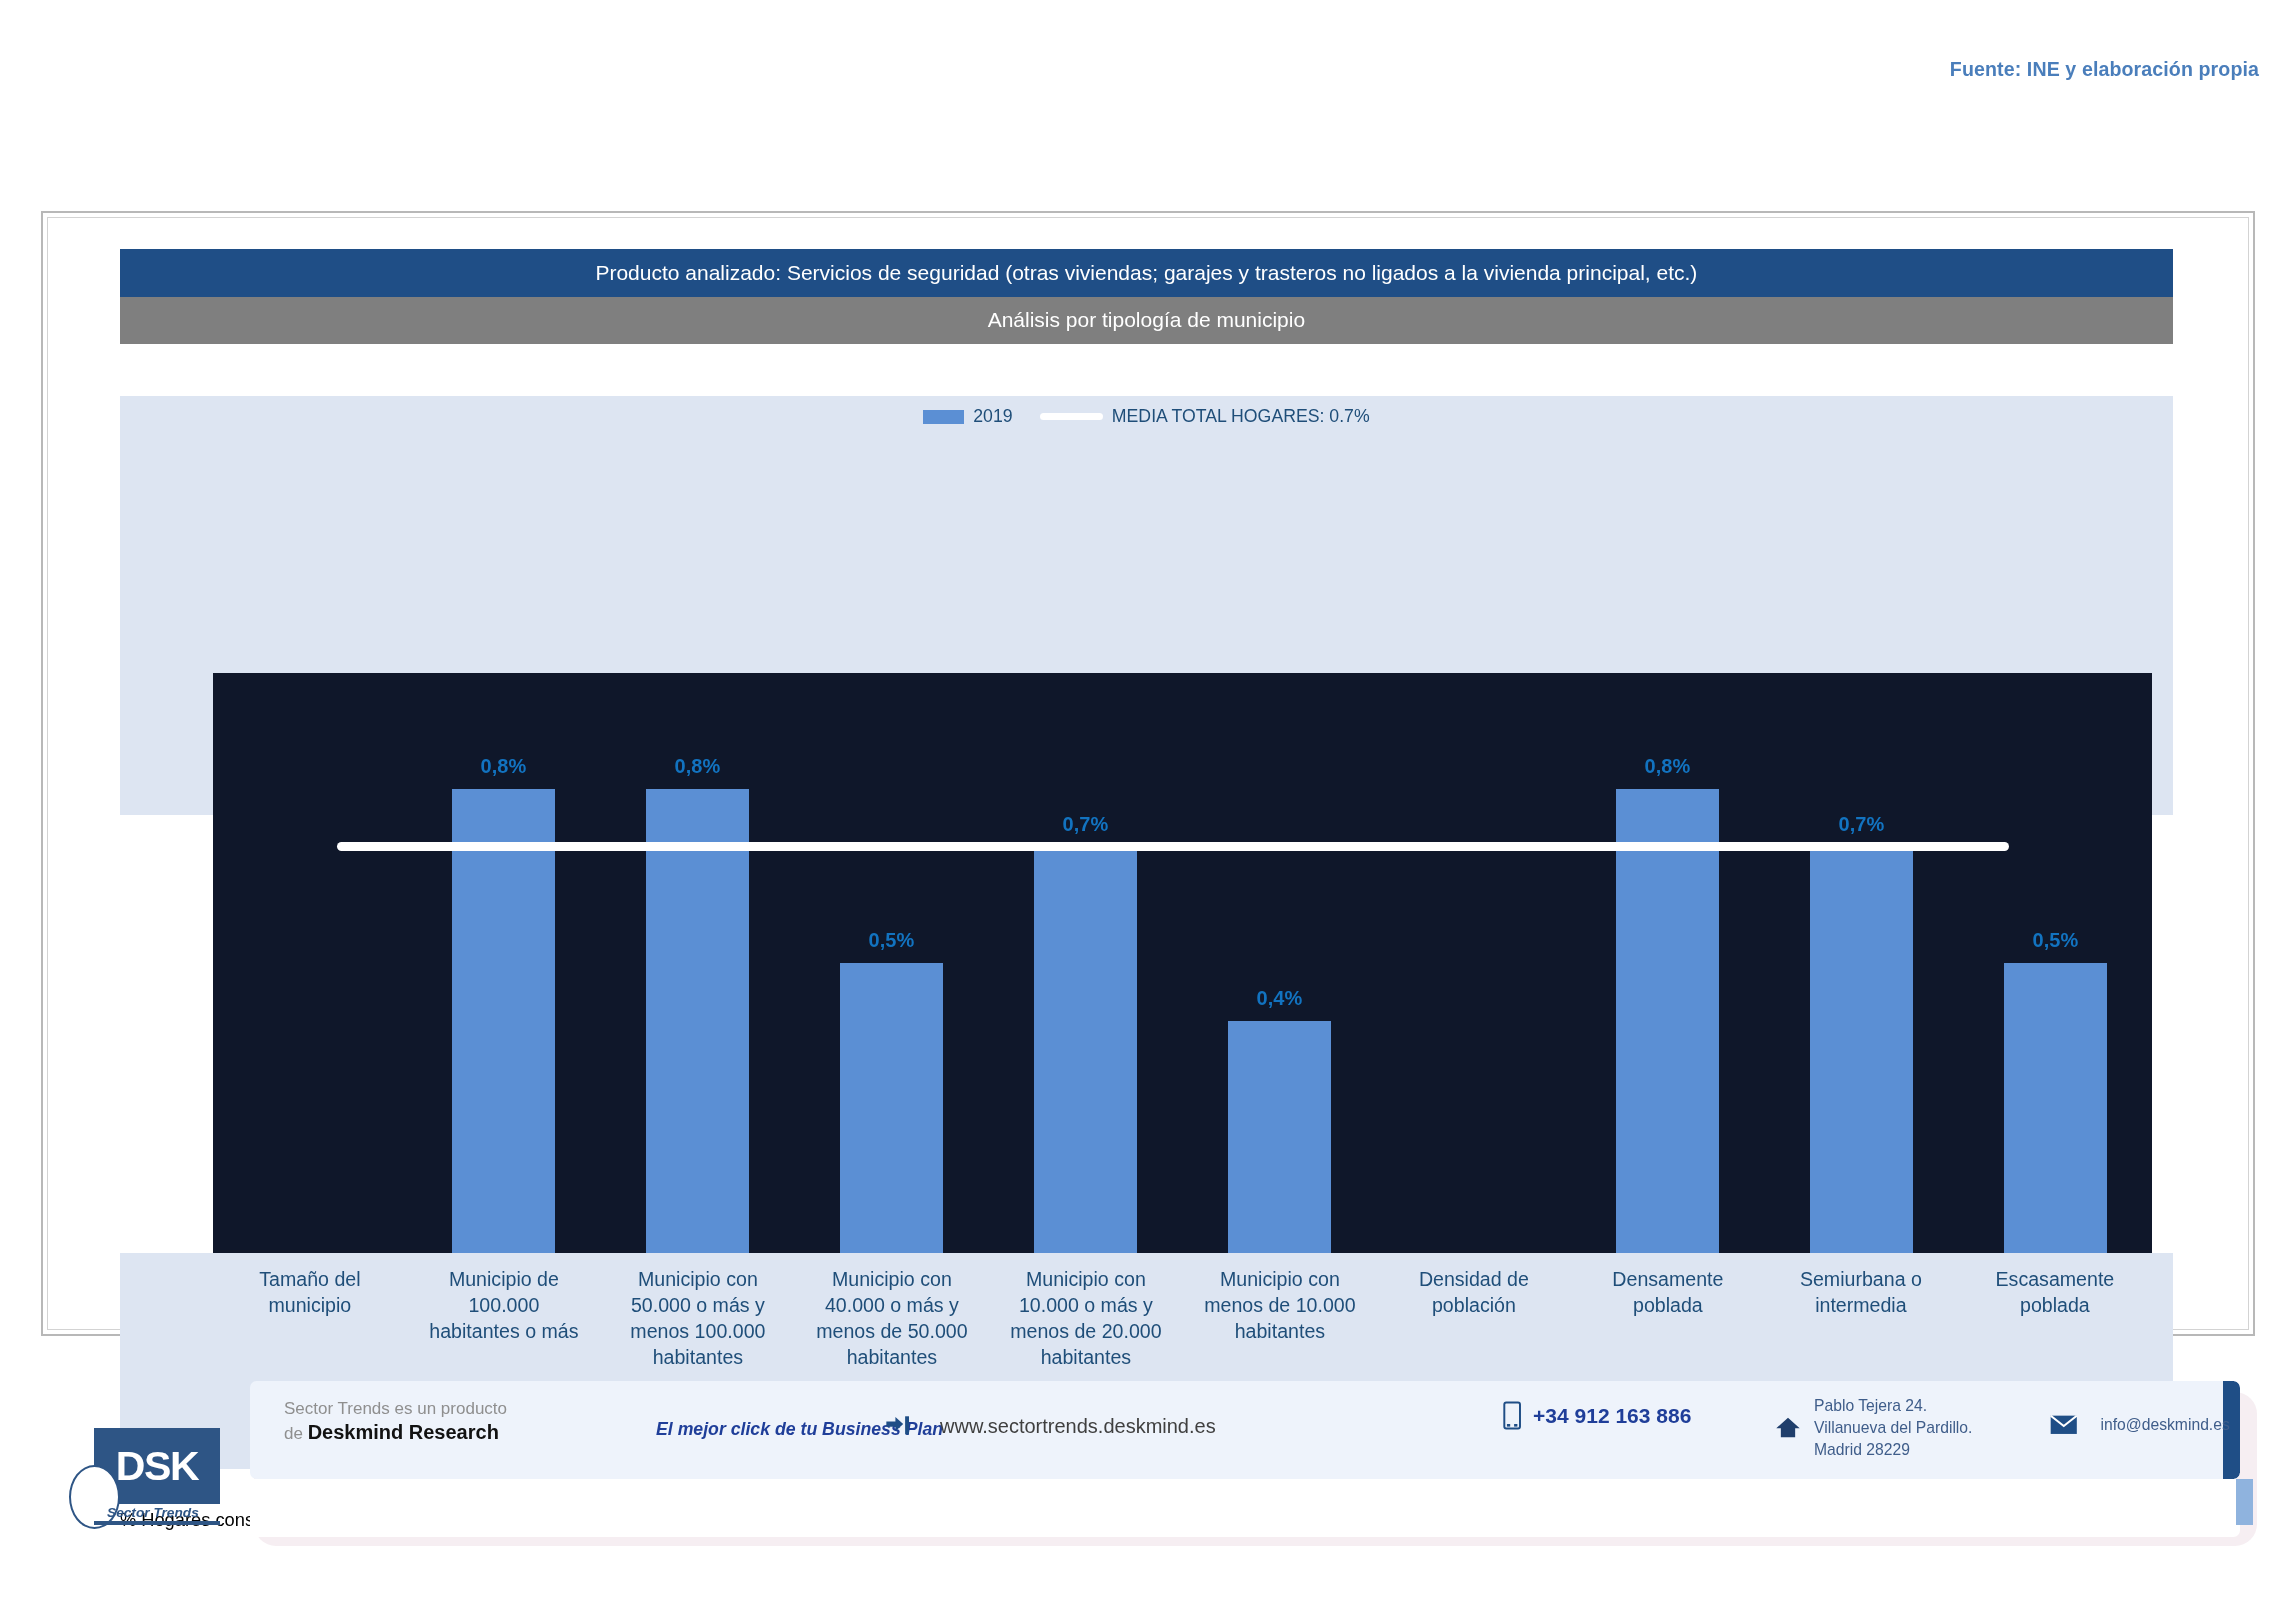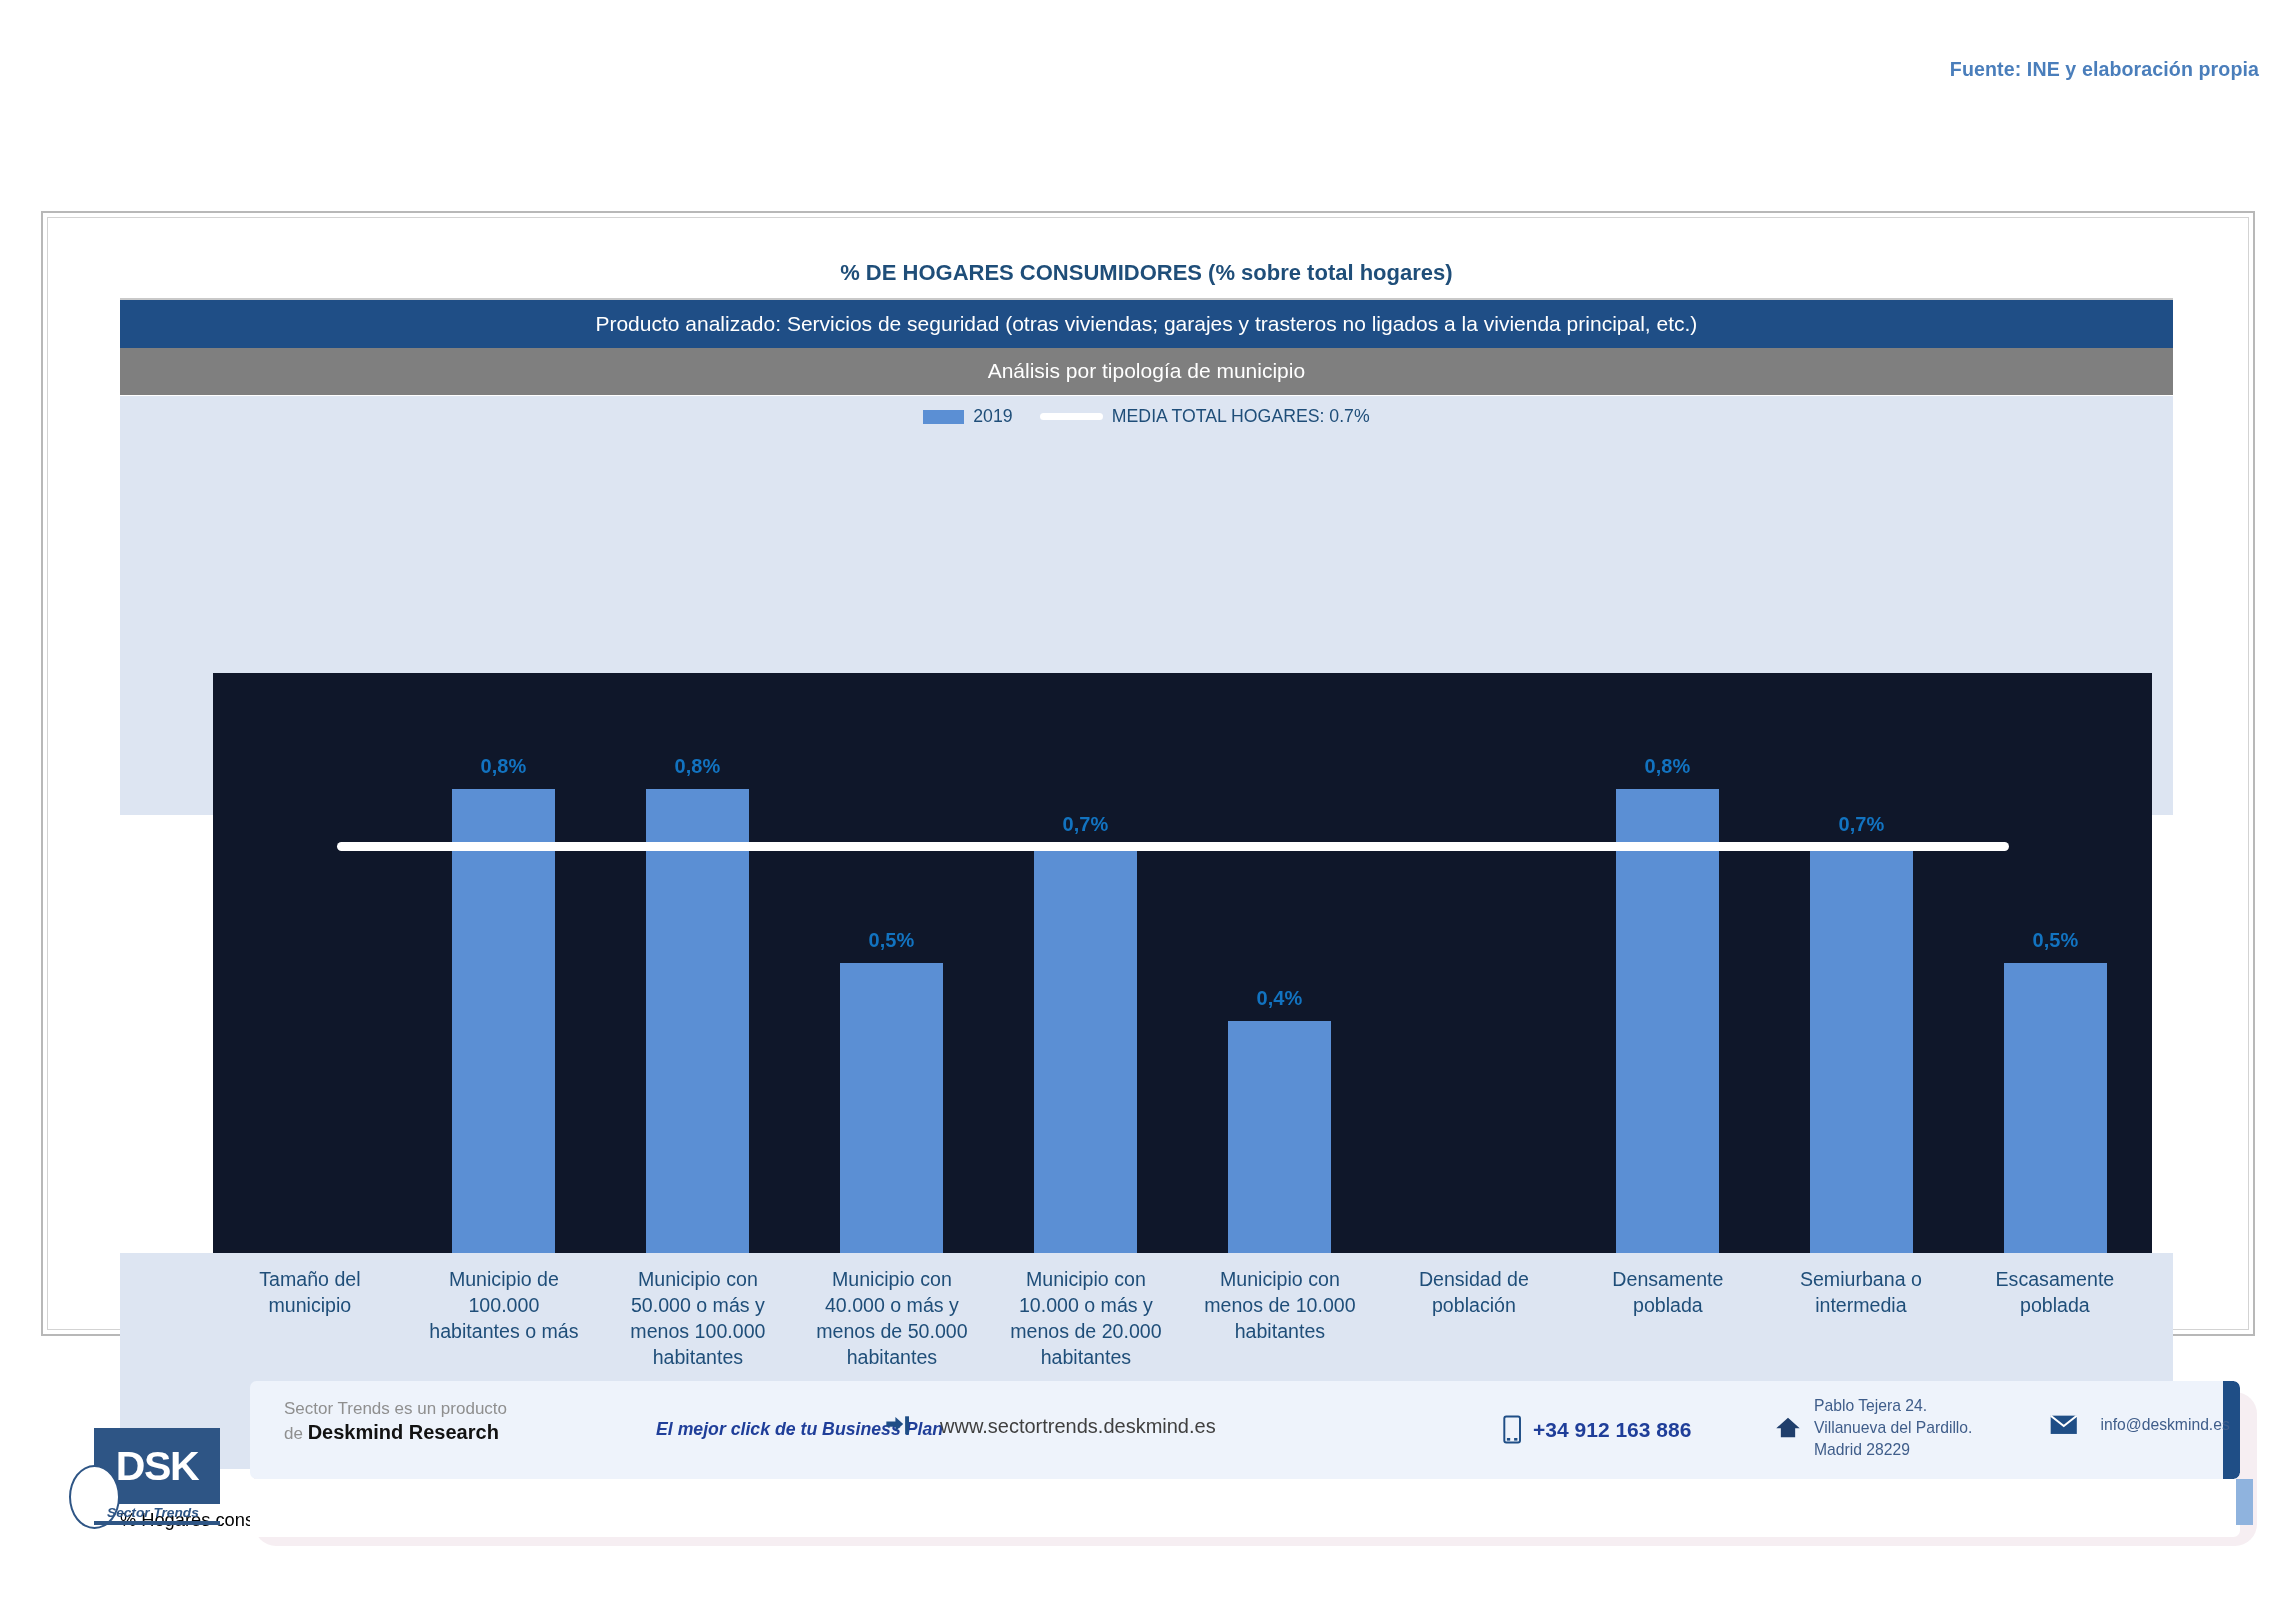--- a/index.html
+++ b/index.html
@@ -155,21 +155,21 @@
   .f-claim{
     position:absolute; left:406px; top:38px;
     font-size:17.7px; font-weight:bold; font-style:italic; color:#1f3e99;
   }
   .f-web{
     position:absolute; left:635px; top:34px;
     display:flex;gap:29px;
   }
   .f-web span{font-size:20px;color:#3f3f3f;}
   .f-phone{
-    position:absolute; left:1224px; top:34px;
+    position:absolute; left:1224px; top:20px;
     display:flex;align-items:center;gap:11.8px;padding-left:29px;
   }
   .f-phone span{font-size:21px;font-weight:bold;color:#1f3e99;}
   .f-addr{
     position:absolute; left:1525px; top:14.4px;
     display:flex;align-items:center;gap:13px;
   }
   .f-addr .txt{font-size:15.7px;color:#3f5d8a;line-height:1.38;}
   .f-mail{
     position:absolute; left:1800px; top:34px;
@@ -215,21 +215,20 @@
 </style>
 </head>
 <body>
 
 <div class="source-note">Fuente: INE y elaboración propia</div>
 
 <div class="outer-frame">
   <div class="inner-frame">
 
     <div class="title-stack">
-      <div class="title-main">% DE HOGARES CONSUMIDORES (% sobre total hogares)</div>
       <div class="title-product">Producto analizado: Servicios de seguridad (otras viviendas; garajes y trasteros no ligados a la vivienda principal, etc.)</div>
       <div class="title-analysis">Análisis por tipología de municipio</div>
     </div>
 
     <div class="chart-area">
       <div class="legend">
         <div class="legend-item">
           <span class="legend-swatch"></span>
           <span class="legend-text">2019</span>
         </div>

